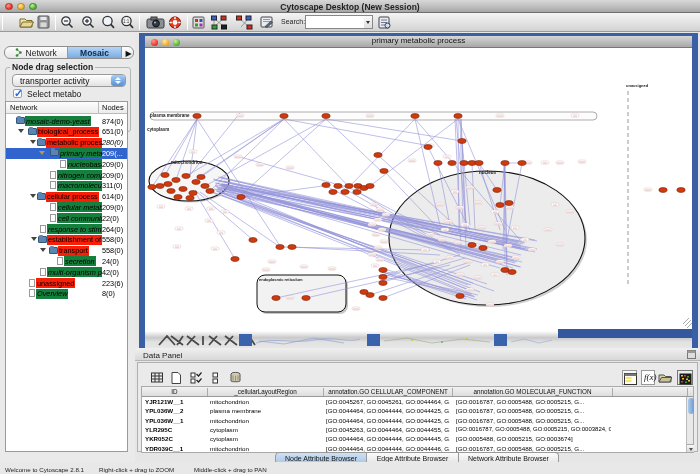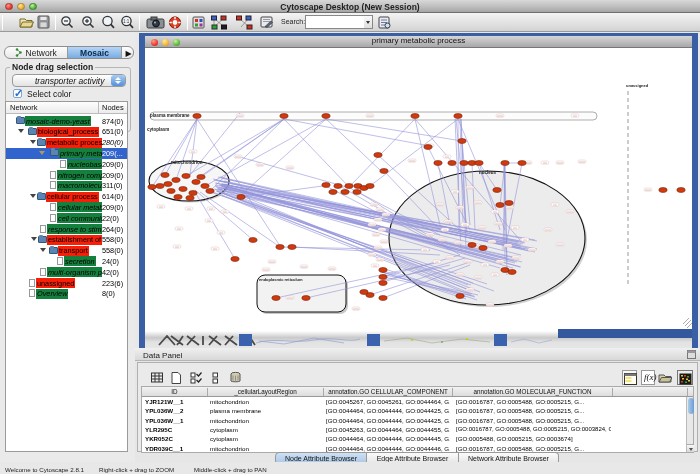--- a/index.html
+++ b/index.html
@@ -33,21 +33,21 @@
   font-size:8px; color:#222; padding:1px 0 0 5px; }
 #cp-tabs { left:4px; top:14px; width:130px; height:13px; border:1px solid #8e8e8e; border-radius:6px;
   background:linear-gradient(#fdfdfd,#e8e8e8); overflow:hidden; font-size:8.5px; }
 #tab-net { position:absolute; left:0; top:0; width:63px; height:13px; text-align:center; color:#222; padding-top:1px; border-right:1px solid #999;}
 #tab-mosaic { position:absolute; left:63px; top:0; width:54px; height:13px; text-align:center;
   background:linear-gradient(#b4d5f6,#6fa5dd); font-weight:bold; color:#0a2a50; padding-top:1px; border-right:1px solid #999;}
 #tab-arr { position:absolute; left:117px; top:0; width:13px; height:13px; text-align:center; font-size:8px; padding-top:1.5px; color:#111;}
 #cp-group { left:5px; top:35px; width:126px; height:65px; border:1px solid #b5b5b5; border-radius:3px; }
 #cp-group-label { left:10px; top:30px; background:#eaeaea; padding:0 2px; font-size:8.5px; font-weight:bold; color:#222; }
 #dd { left:12px; top:42px; width:114px; height:13px; border:1px solid #9a9a9a; border-radius:4px;
-  background:linear-gradient(#ffffff,#e2e2e2); font-size:8.5px; color:#111; padding:1px 0 0 22px;font-style:italic; }
+  background:linear-gradient(#ffffff,#e2e2e2); font-size:8.5px; color:#111; padding:1px 0 0 7px; }
 #dd-btn { position:absolute; right:0px; top:0px; width:14px; height:11px; border-radius:3px;
   background:linear-gradient(#a8cdf4,#5590d8); margin:0; }
 #dd-btn:before { content:""; position:absolute; left:4px; top:2px; border-left:3px solid transparent; border-right:3px solid transparent; border-bottom:3.5px solid #fff; }
 #dd-btn:after  { content:""; position:absolute; left:4px; bottom:2px; border-left:3px solid transparent; border-right:3px solid transparent; border-top:3.5px solid #fff; }
 #cb { left:13px; top:57px; width:9px; height:9px; border:1px solid #7ba6d8; border-radius:2px; background:#fff; }
 #cb:after { content:"\2713"; position:absolute; left:0px; top:-3px; color:#2b6cd0; font-size:11px; font-weight:bold; }
 #cb-label { left:27px; top:57px; font-size:8.5px; color:#111; }
 
 
 #tree { left:5px; top:69px; width:123px; height:351px; background:#fff; border:1px solid #9a9a9a; overflow:hidden; }
@@ -194,21 +194,21 @@
             <circle cx="2" cy="7.5" r="1.3" fill="#2a9a2a"></circle>
             <path d="M2 1.5 L5.5 4.5 L2 7.5" stroke="#555" stroke-width="0.7" fill="none"></path>
           </svg> Network</div>
       <div id="tab-mosaic">Mosaic</div>
       <div id="tab-arr">▶</div>
     </div>
     <div id="cp-group" class="abs"></div>
     <div id="cp-group-label" class="abs">Node drag selection</div>
     <div id="dd" class="abs">transporter activity<div id="dd-btn"></div></div>
     <div id="cb" class="abs"></div>
-    <div id="cb-label" class="abs">Select color</div>
+    <div id="cb-label" class="abs">Select metabo</div>
     <div id="tree" class="abs">
       <div id="tree-head">
           <span class="c1">Network</span>
           <span class="sep"></span>
           <span class="c2">Nodes</span>
         </div>
       <div class="trow" style="top:13.5px;">
           <span class="folder" style="left:10px;"></span>
           <span class="lbl g" style="left:19px; max-width:77px;">mosaic-demo-yeast</span>
           <span class="cnt" style="background:#fff;">874(0)</span>

